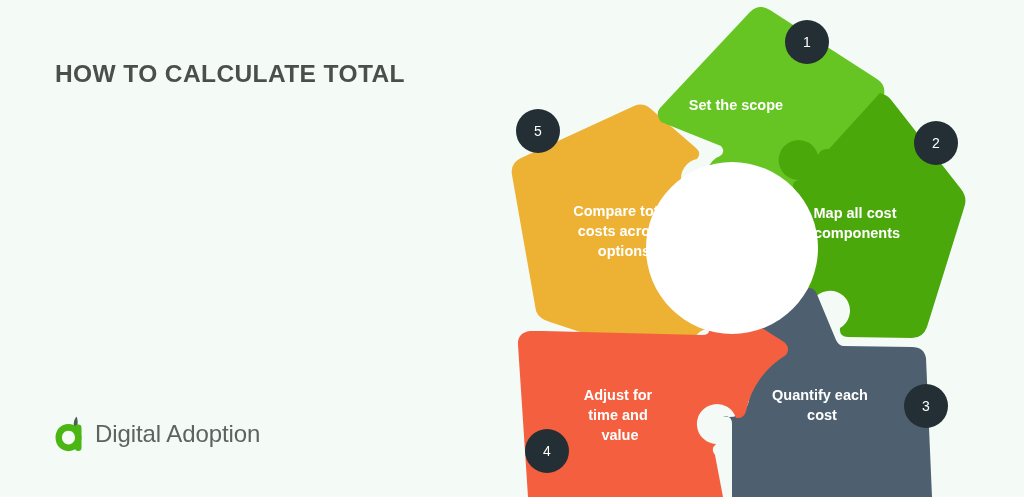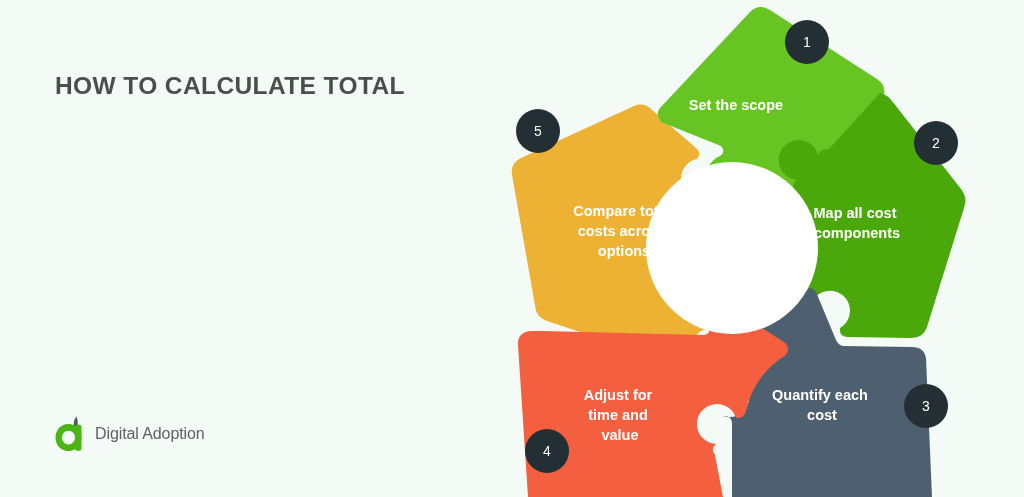--- a/index.html
+++ b/index.html
@@ -31,37 +31,36 @@
     left: 55px;
     top: 58px;
     width: 370px;
     font-family: "Liberation Sans", sans-serif;
     font-size: 24.5px;
     line-height: 1.33;
     font-weight: bold;
     letter-spacing: 0.4px;
     color: #4a4f4d;
     text-transform: uppercase;
-    margin-top: 12px;
   }
   .brand {
     position: absolute;
     left: 52px;
     top: 415px;
     display: flex;
     align-items: center;
     gap: 9px;
   }
   .brand-mark {
     width: 34px;
     height: 38px;
     display: block;
   }
   .brand-name {
-    font-size: 16px;
+    font-size: 24px;
     color: #5c6360;
     letter-spacing: -0.1px;
     white-space: nowrap;
   }
   
   .puzzle-wrap {
     position: absolute;
     left: 440px;
     top: 0;
     width: 584px;

